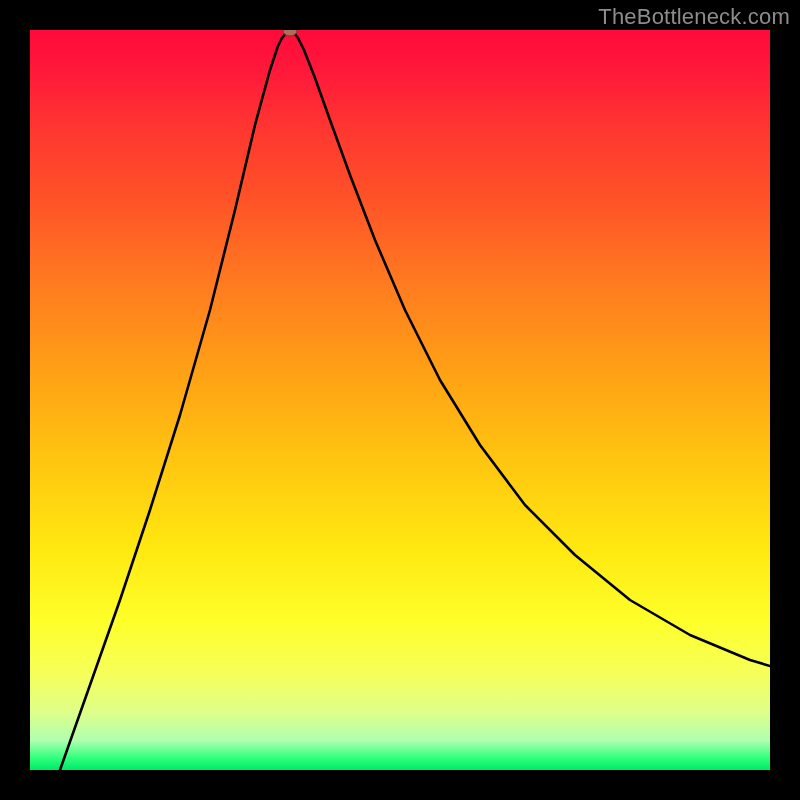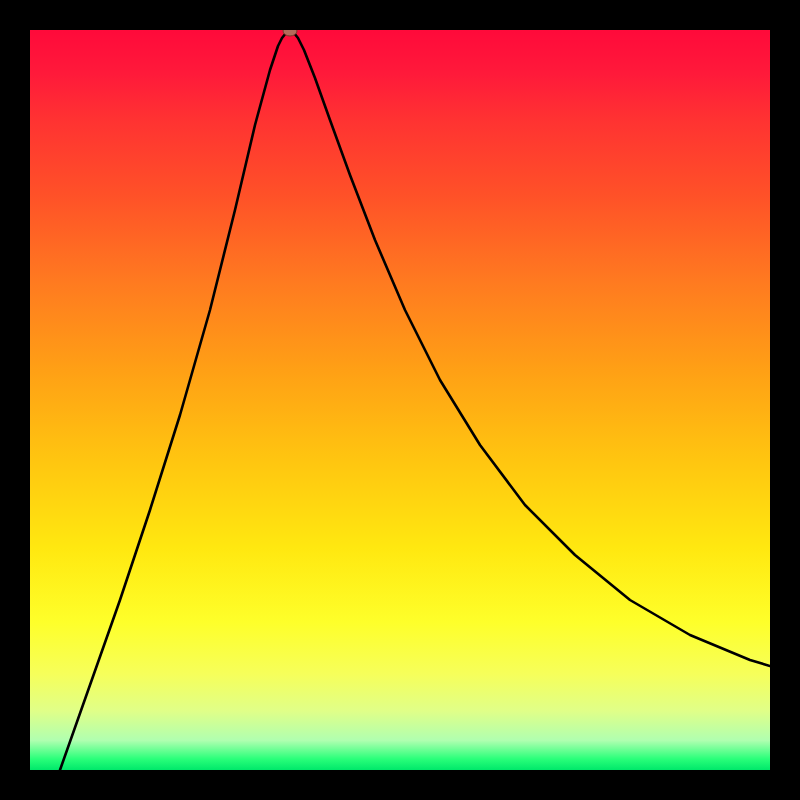--- a/index.html
+++ b/index.html
@@ -82,13 +82,14 @@
 
   <div class="plot-area">
     <div class="gradient"></div>
 
     <svg class="curve-svg" viewBox="0 0 740 740" preserveAspectRatio="none">
       <path class="curve-path" d="M 30 740 L 60 655 L 90 570 L 120 480 L 150 385 L 180 280 L 205 180 L 225 95 L 240 40 L 248 16 L 252 8 L 256 3 L 260 1 L 264 3 L 268 8 L 274 20 L 285 48 L 300 90 L 320 145 L 345 210 L 375 280 L 410 350 L 450 415 L 495 475 L 545 525 L 600 570 L 660 605 L 720 630 L 740 636"></path>
       <ellipse class="min-marker" cx="260" cy="1" rx="7" ry="5"></ellipse>
     </svg>
   </div>
 
+  <div class="watermark">TheBottleneck.com</div>
 </div>
 
 </body></html>

